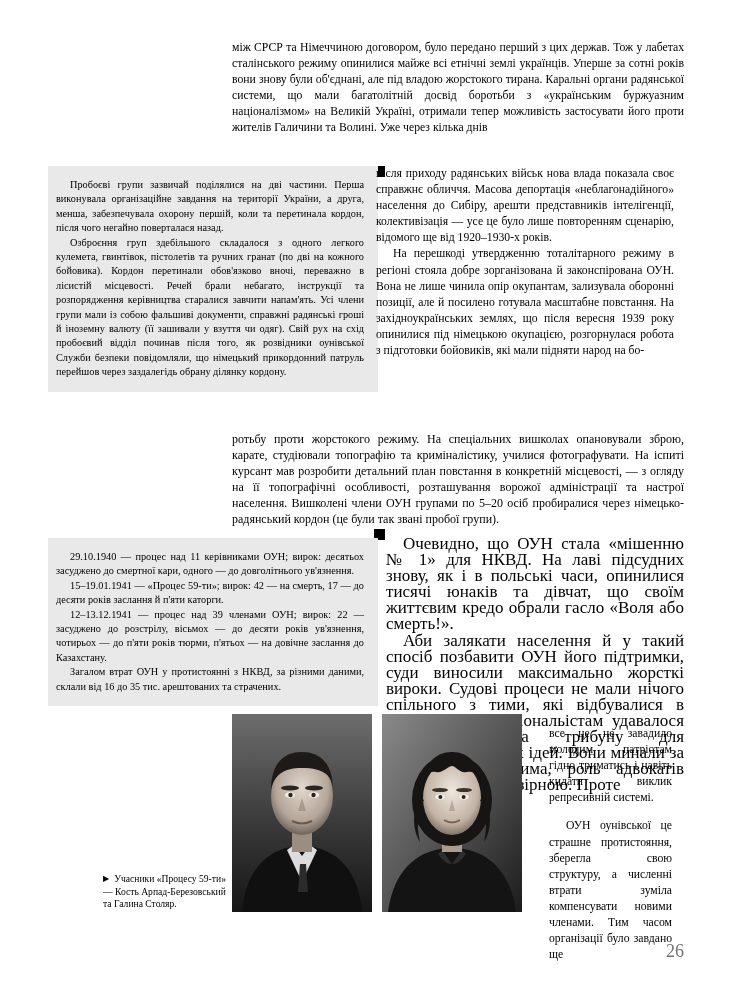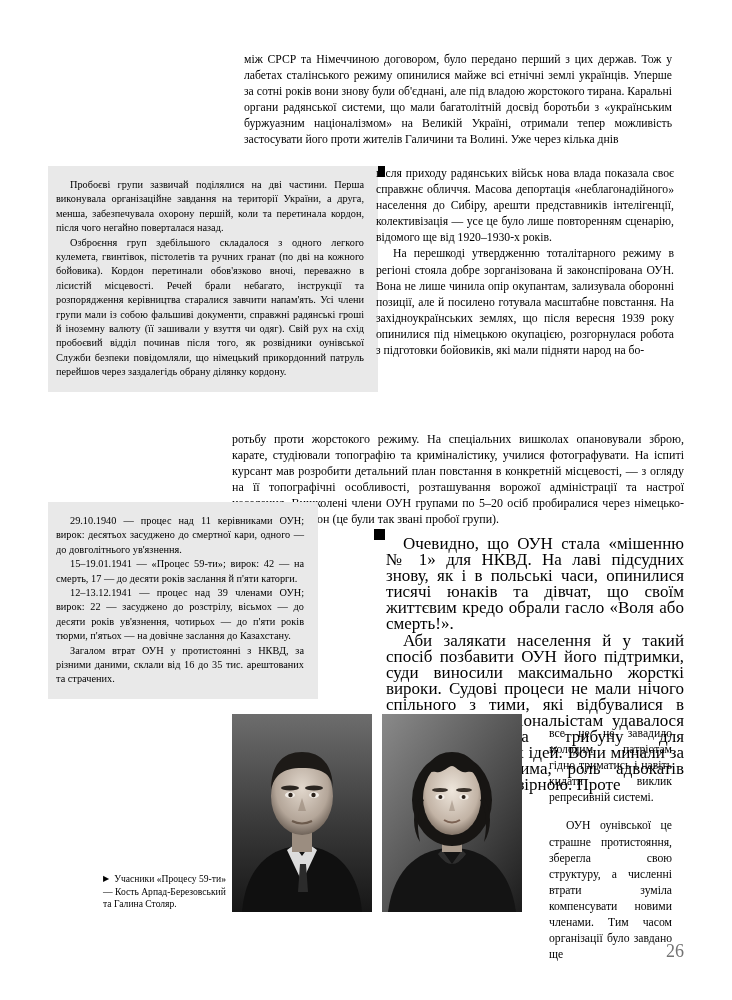--- a/index.html
+++ b/index.html
@@ -29,21 +29,21 @@
     left: 232px;
     top: 40px;
     width: 452px;
     font-size: 11.7px;
     line-height: 16.1px;
     text-align: justify;
     text-justify: inter-word;
     hyphens: manual;
   }
   .maincol p {
-    margin: 12px;
+    margin: 0;
   }
 
   
   .rightnarrow {
     position: absolute;
     left: 376px;
     top: 166px;
     width: 298px;
     font-size: 11.7px;
     line-height: 16.1px;
@@ -102,22 +102,22 @@
   .greybox p { margin: 0; }
   .greybox p.ind { text-indent: 14px; }
 
   #sidebar-1 {
     left: 48px;
     top: 166px;
     width: 330px;
   }
   #sidebar-2 {
     left: 48px;
-    top: 502px;
-    width: 270px;
+    top: 538px;
+    width: 330px;
   }
 
   .blacksq {
     position: absolute;
     width: 11px;
     height: 11px;
     background: #000;
   }
   #marker-1 { left: 374px; top: 166px; }
   #marker-2 { left: 374px; top: 529px; }

